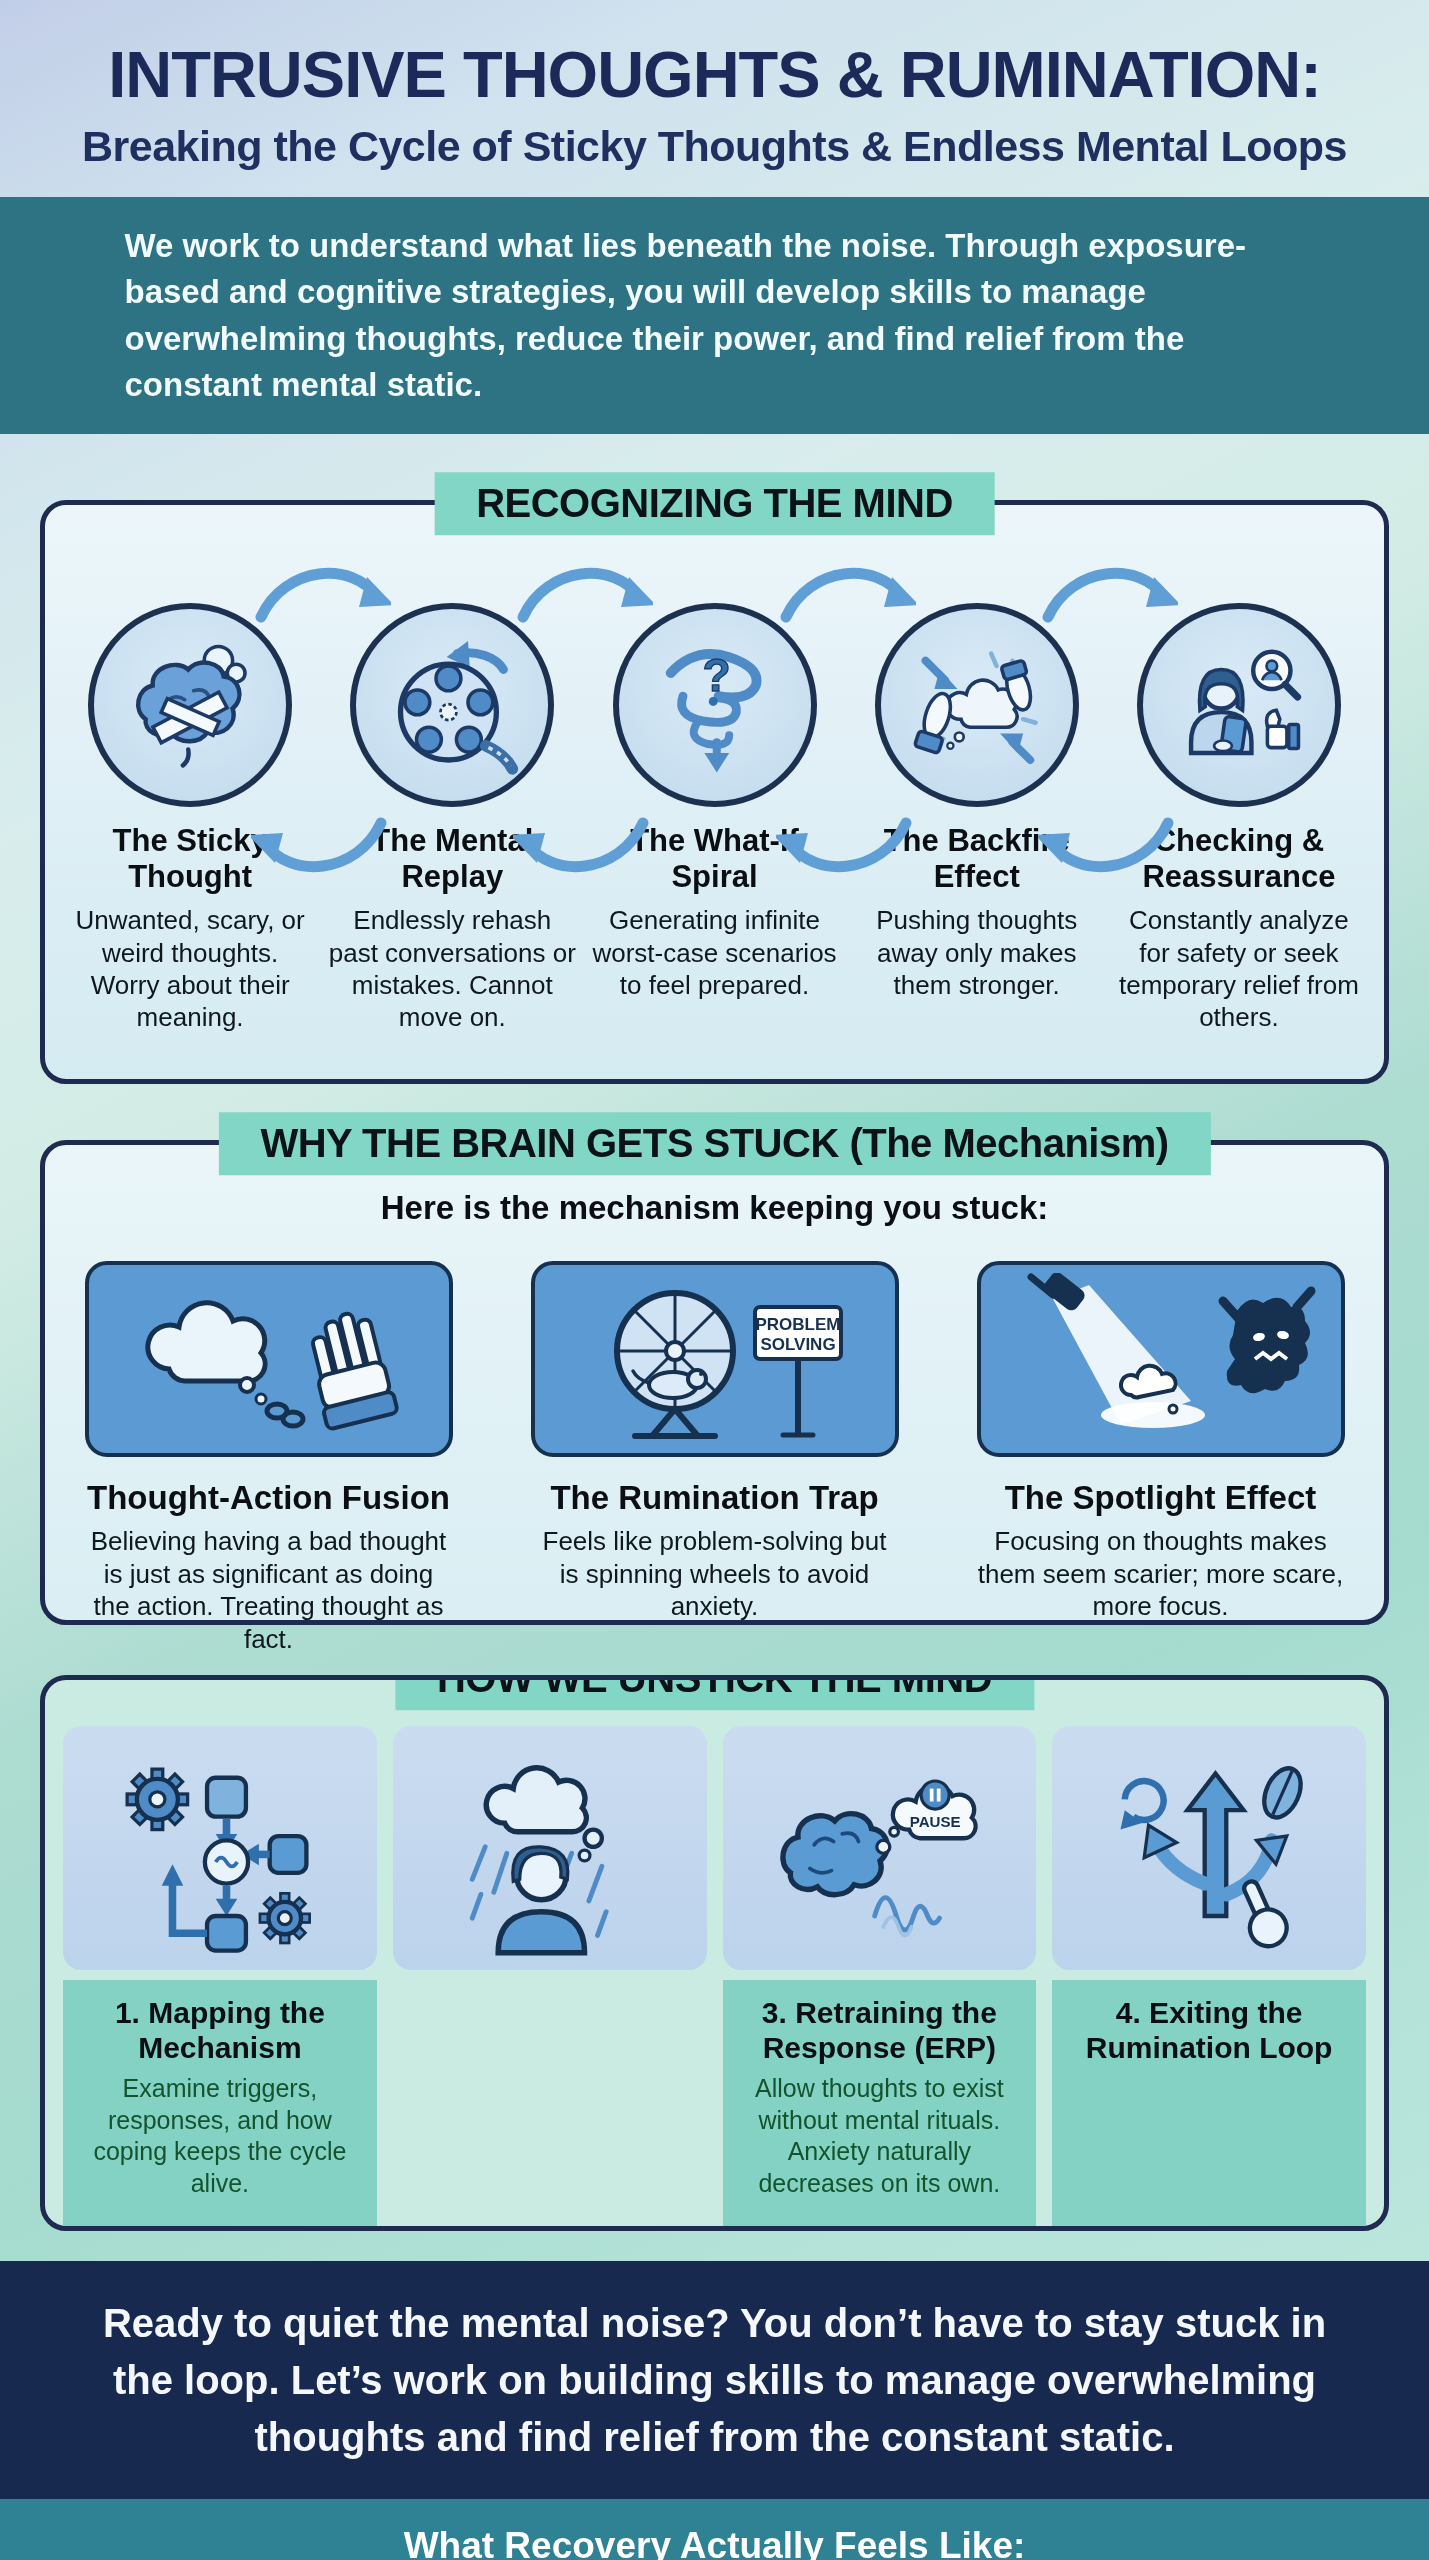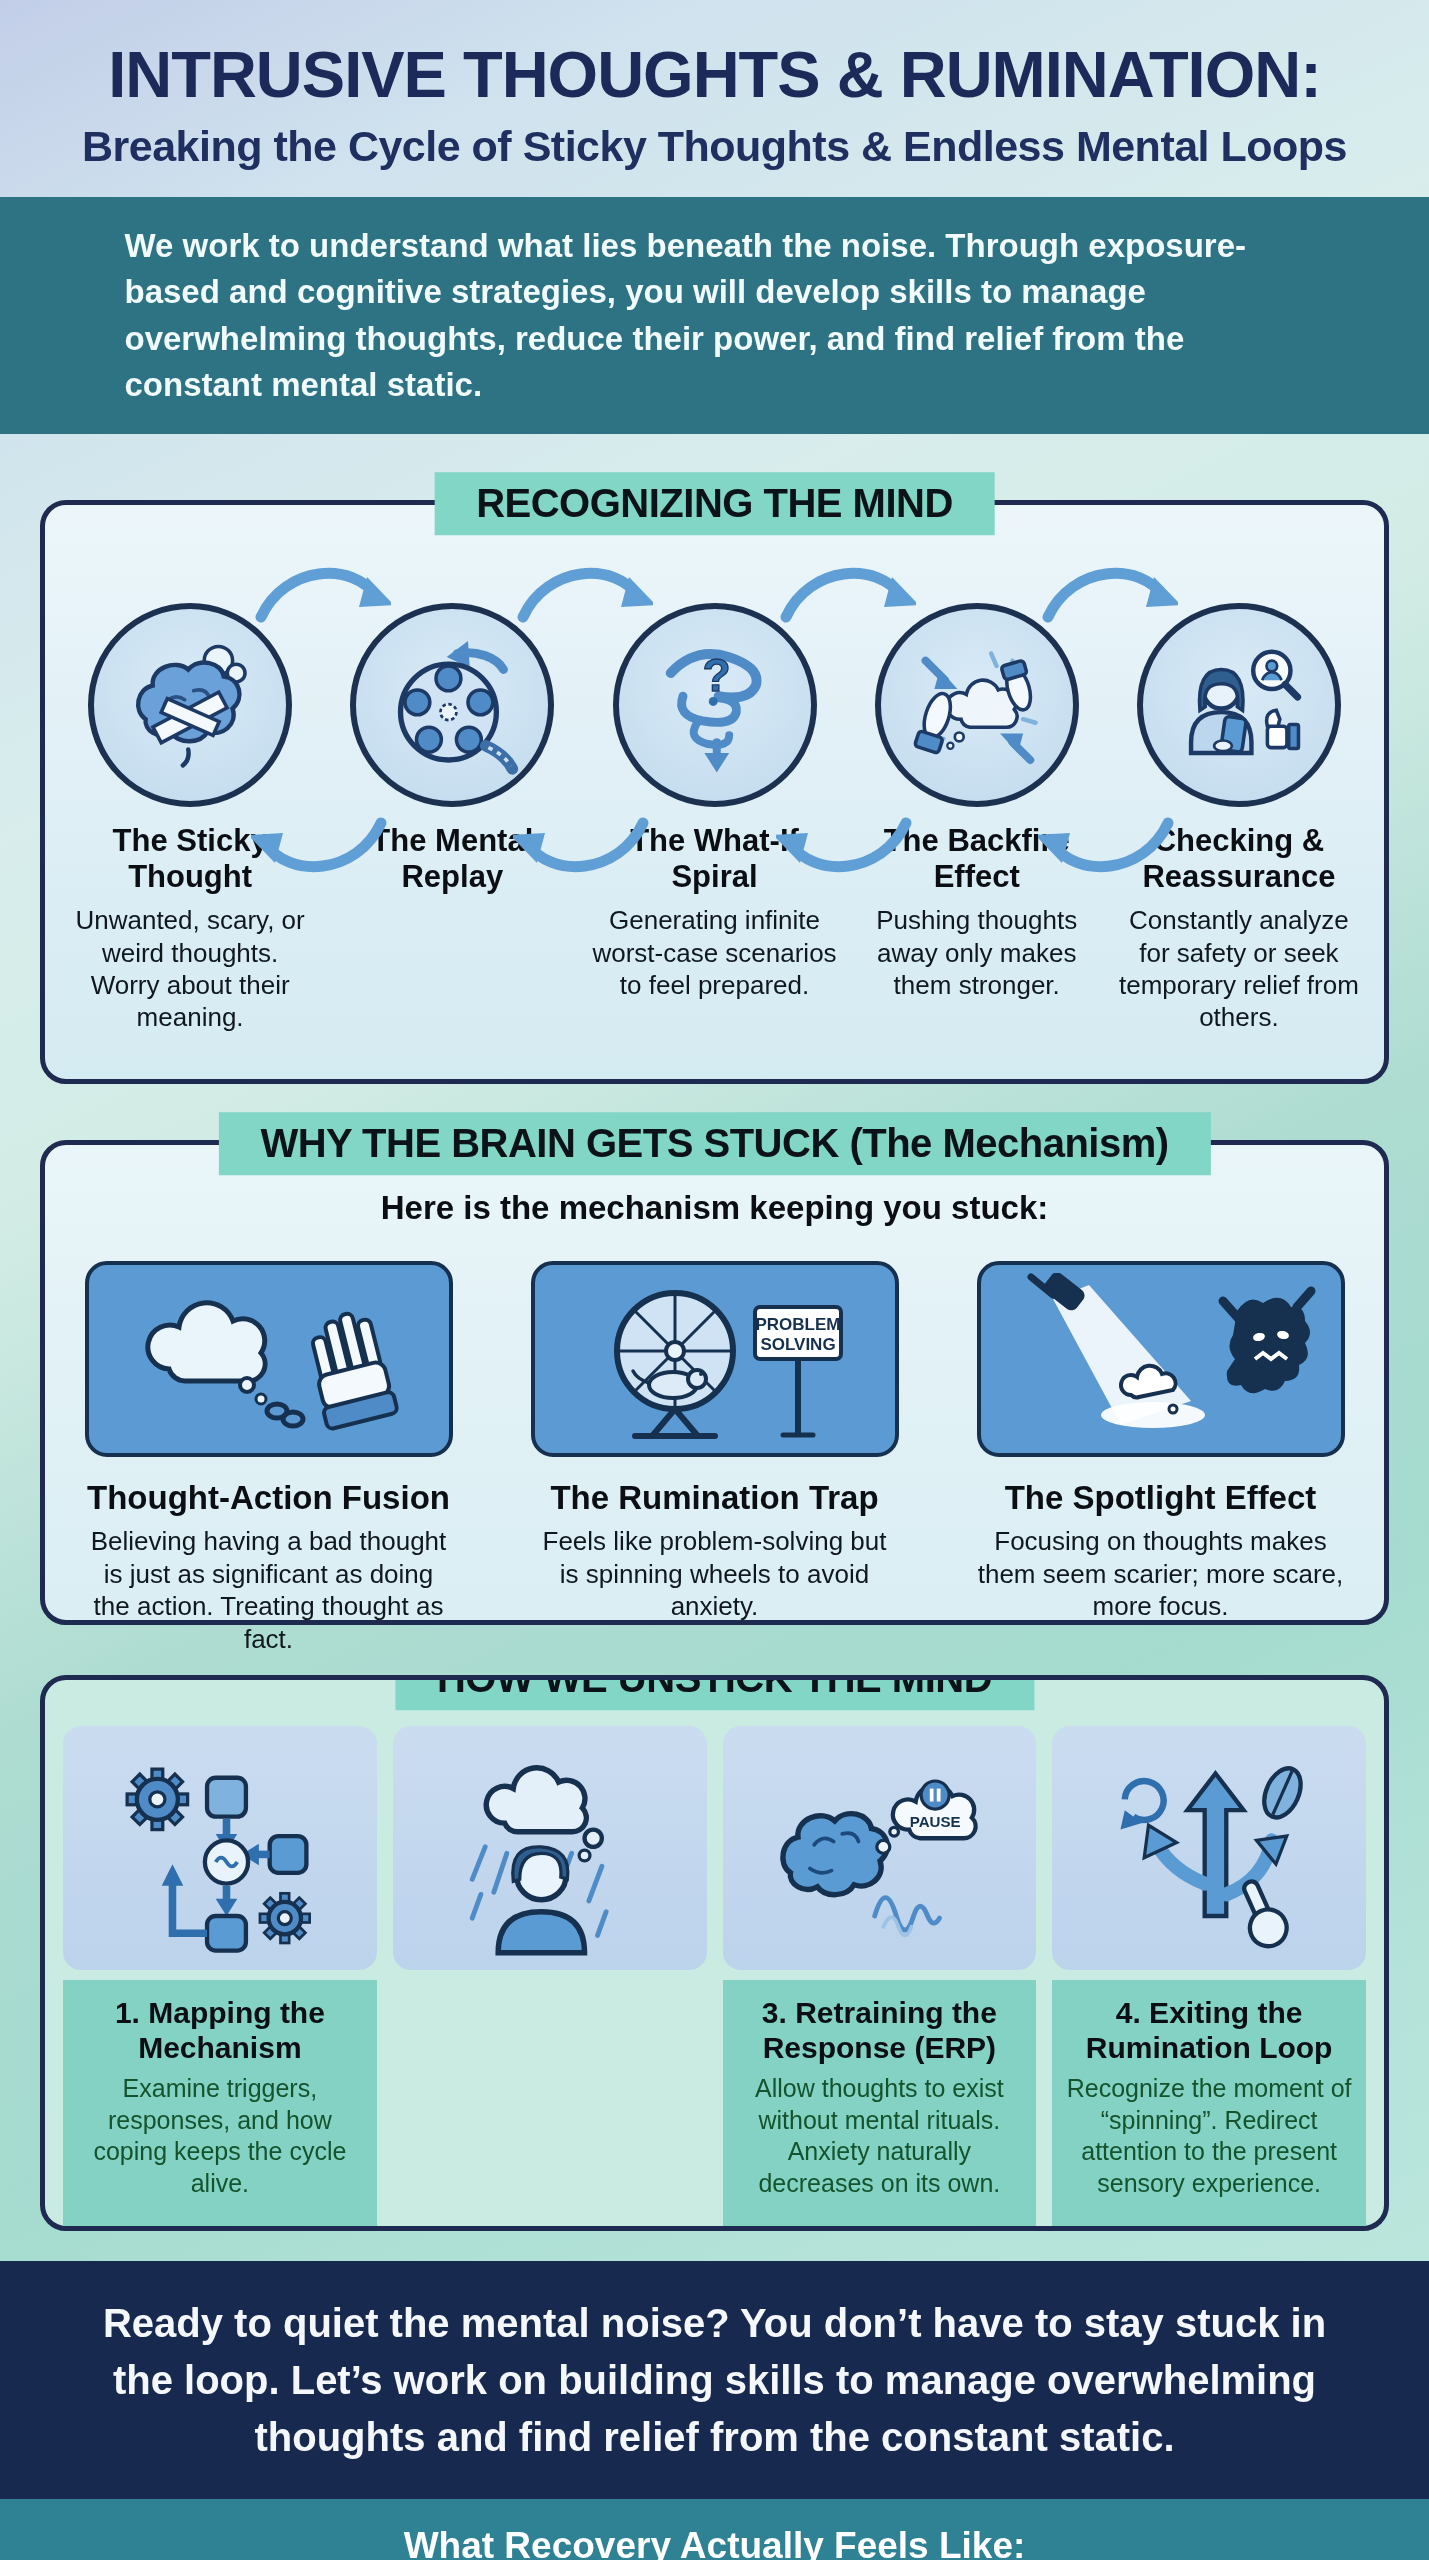--- a/index.html
+++ b/index.html
@@ -158,20 +158,21 @@
               <circle cx="112" cy="77" r="14" fill="#4f8cc7" stroke="#1d3a66" stroke-width="4"></circle>
               <circle cx="99" cy="119" r="14" fill="#4f8cc7" stroke="#1d3a66" stroke-width="4"></circle>
               <circle cx="54" cy="119" r="14" fill="#4f8cc7" stroke="#1d3a66" stroke-width="4"></circle>
               <circle cx="41" cy="77" r="14" fill="#4f8cc7" stroke="#1d3a66" stroke-width="4"></circle>
               <circle cx="76" cy="88" r="9" fill="#eaf4fb" stroke="#1d3a66" stroke-width="3" stroke-dasharray="4 3"></circle>
               <path d="M118,126 q22,10 30,26" stroke="#3c6ea8" stroke-width="13" fill="none" stroke-linecap="round"></path>
               <path d="M121,128 q18,8 25,21" stroke="#cfe3f4" stroke-width="4" fill="none" stroke-dasharray="5 6"></path>
             </svg>
           </div>
           <h3>The Mental Replay</h3>
+          <p>Endlessly rehash past conversations or mistakes. Cannot move on.</p>
         </div>
 
         <div class="cycle-col">
           <div class="circle">
             <svg width="142" height="142" viewBox="0 0 160 160">
               <path d="M30,44 Q58,14 96,26 Q132,38 126,58 Q118,76 84,70" stroke="#4f8cc7" stroke-width="11" fill="none" stroke-linecap="round"></path>
               <path d="M44,70 Q36,92 66,98 Q100,104 104,88 Q106,74 84,72" stroke="#4f8cc7" stroke-width="10" fill="none" stroke-linecap="round"></path>
               <path d="M60,100 Q48,118 72,124 Q96,128 96,114" stroke="#4f8cc7" stroke-width="9" fill="none" stroke-linecap="round"></path>
               <path d="M82,122 L82,136" stroke="#4f8cc7" stroke-width="9" stroke-linecap="round"></path>
               <polygon points="68,134 96,134 82,156" fill="#4f8cc7"></polygon>
@@ -441,21 +442,20 @@
                 <path d="M168,14 L168,58" stroke="#16304f" stroke-width="3"></path>
               </g>
               <g transform="rotate(-24 150 150)">
                 <rect x="144" y="116" width="13" height="38" rx="6" fill="#e8f3fb" stroke="#16304f" stroke-width="4"></rect>
                 <circle cx="150" cy="162" r="17" fill="#e8f3fb" stroke="#16304f" stroke-width="4"></circle>
               </g>
             </svg>
           </div>
           <div class="step-text">
             <h3>4. Exiting the Rumination Loop</h3>
-            <p>Recognize the moment of “spinning”. Redirect attention to the present sensory experience.</p>
           </div>
         </div>
       </div>
     </div>
   </div>
 
   <div class="cta-band">
     <p>Ready to quiet the mental noise? You don’t have to stay stuck in the loop. Let’s work on building skills to manage overwhelming thoughts and find relief from the constant static.</p>
   </div>
 

